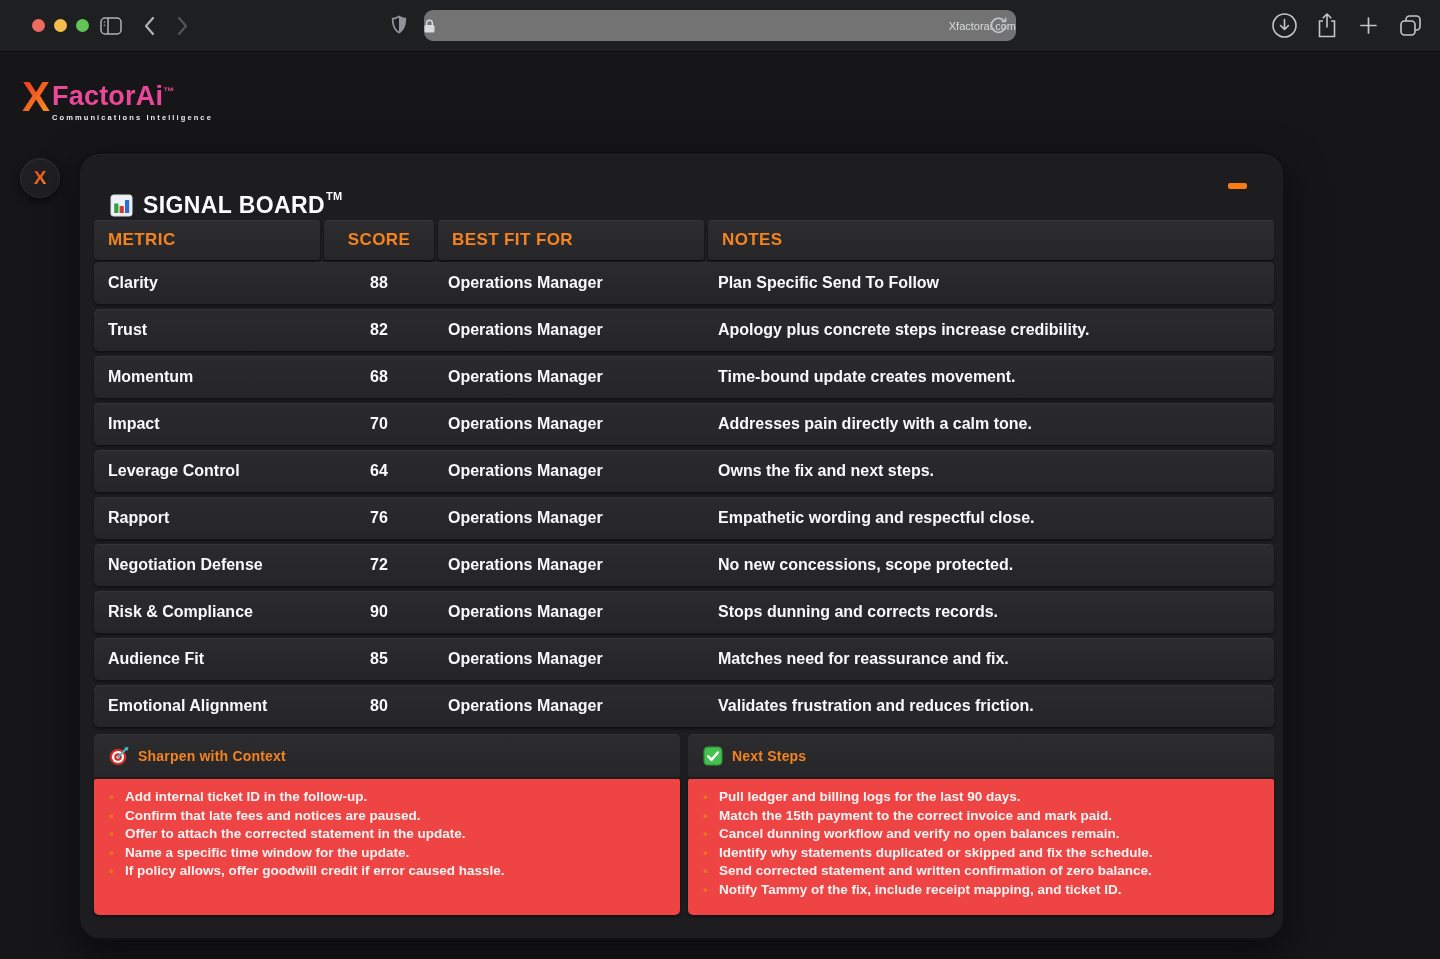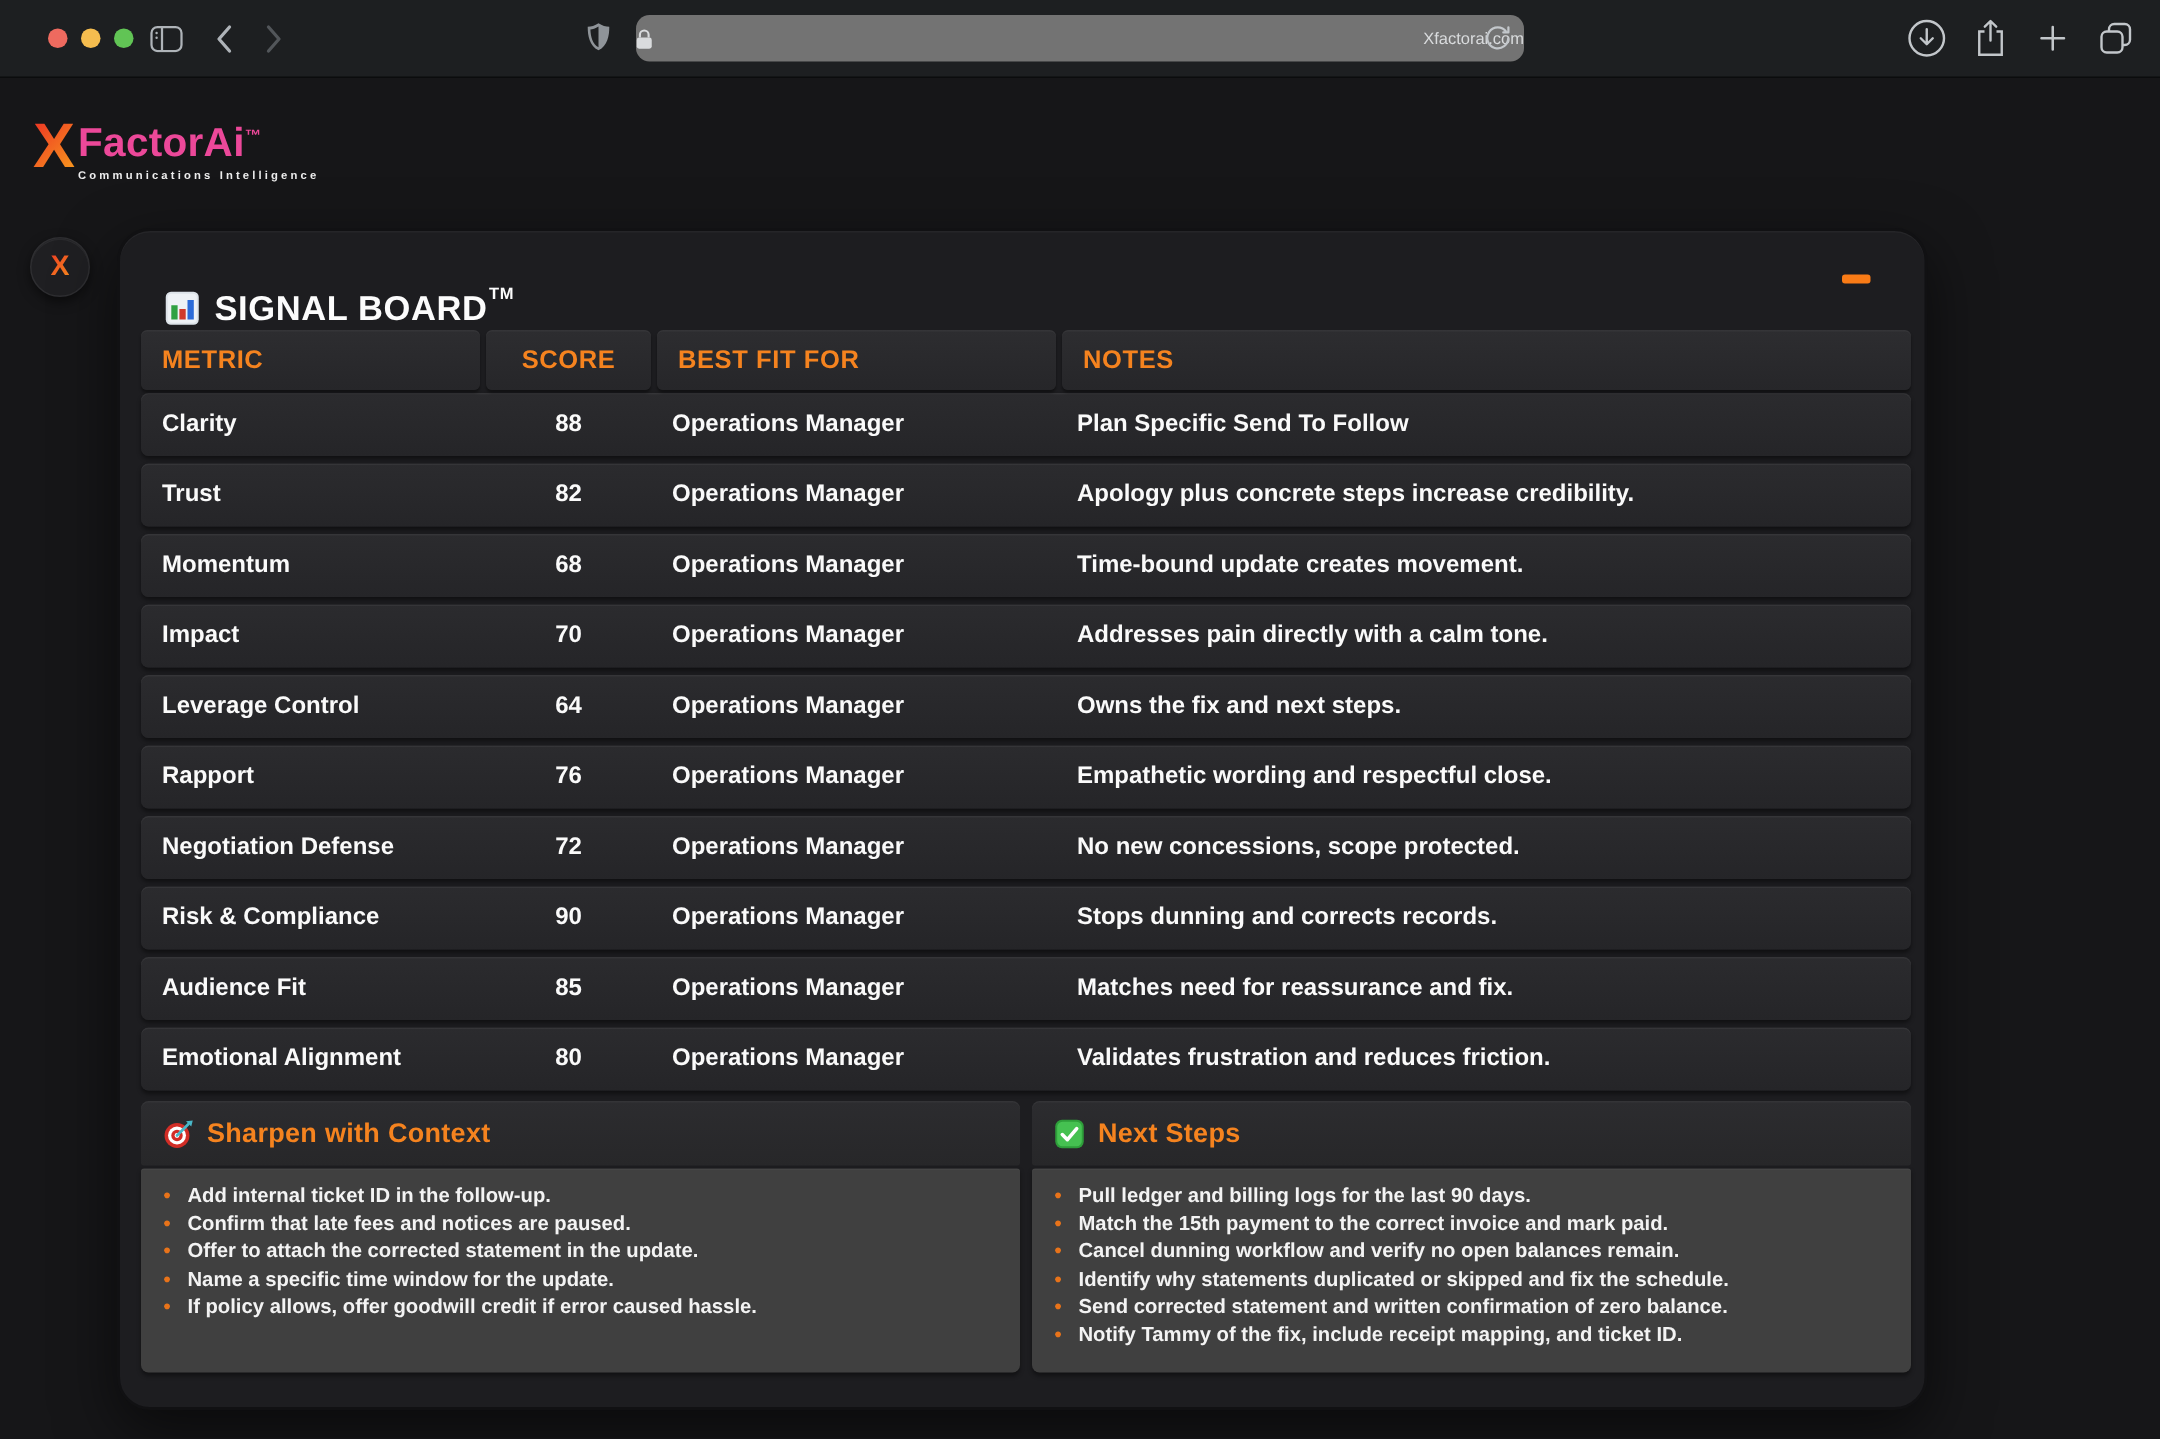--- a/index.html
+++ b/index.html
@@ -65,22 +65,22 @@
   .cell-score { justify-content:center; font-weight:600; }
   .cell-fit { padding-left:10px; }
   .cell-notes { padding-left:10px; }
 
   
   .cards { position:absolute; left:14px; top:580px; width:1180px;
            display:grid; grid-template-columns:1fr 1fr; column-gap:8px; }
   .card-head { height:43px; background:linear-gradient(180deg,#2c2c2f,#272729);
                border-radius:5px 5px 2px 2px; display:flex; align-items:center; gap:9px;
                padding-left:15px; box-shadow:inset 0 1px 0 rgba(255,255,255,.04); }
-  .card-head .txt { font-size:18px; font-weight:800; color:#f5831f; letter-spacing:.2px; }
-  .card-body { margin-top:2px; height:136px; background:#404040; border-radius:2px 2px 5px 5px;
+  .card-head .txt { font-size:14px; font-weight:800; color:#f5831f; letter-spacing:.2px; }
+  .card-body { margin-top:2px; height:136px; background:#ef4444; border-radius:2px 2px 5px 5px;
                padding-top:9px; box-shadow:0 2px 3px rgba(0,0,0,.4), inset 0 1px 0 rgba(255,255,255,.03); }
   .blist { list-style:none; }
   .blist li { position:relative; padding-left:31px; font-size:13.5px; font-weight:700;
               color:#f3f3f3; line-height:18.6px; }
   .blist li::before { content:"•"; position:absolute; left:15px; color:#e8731a; }
 
   svg { display:block; }
 </style>
 </head>
 <body>

